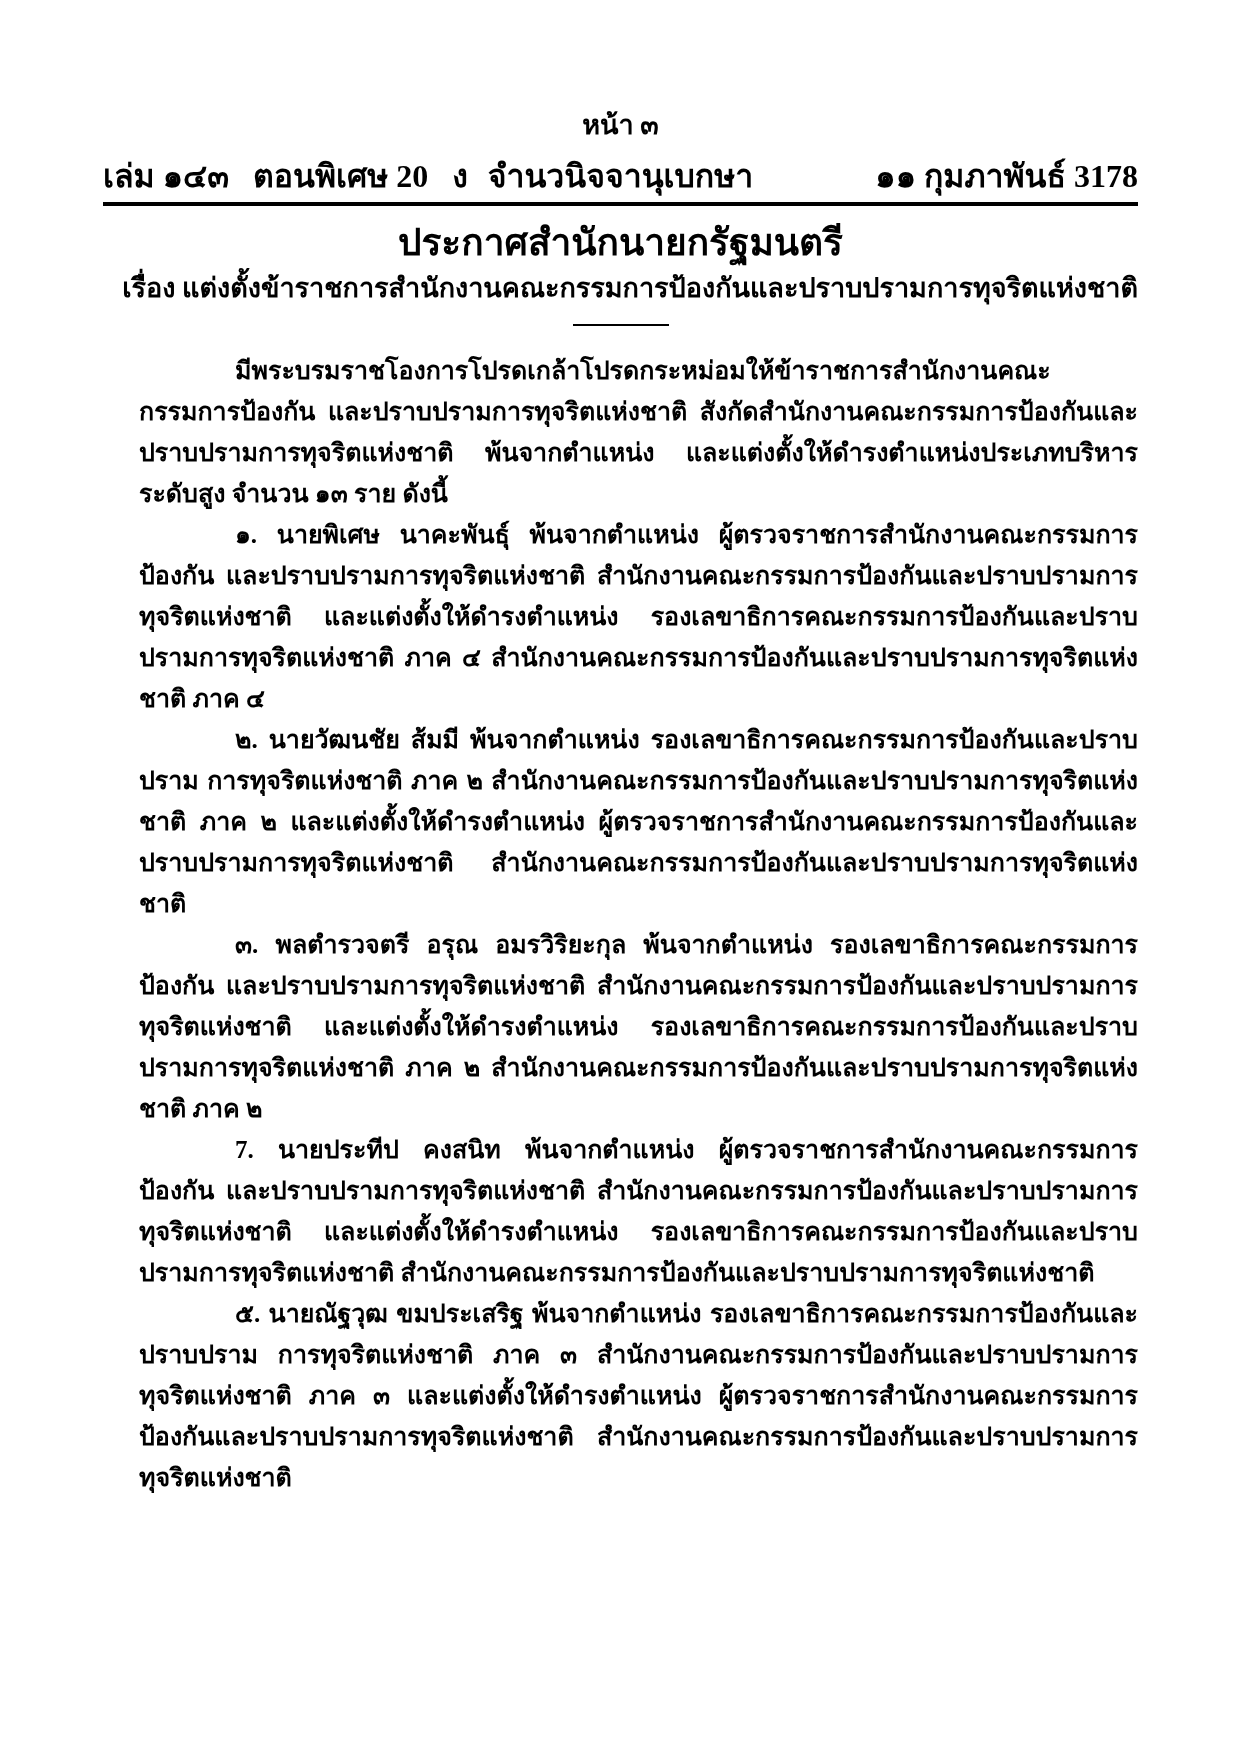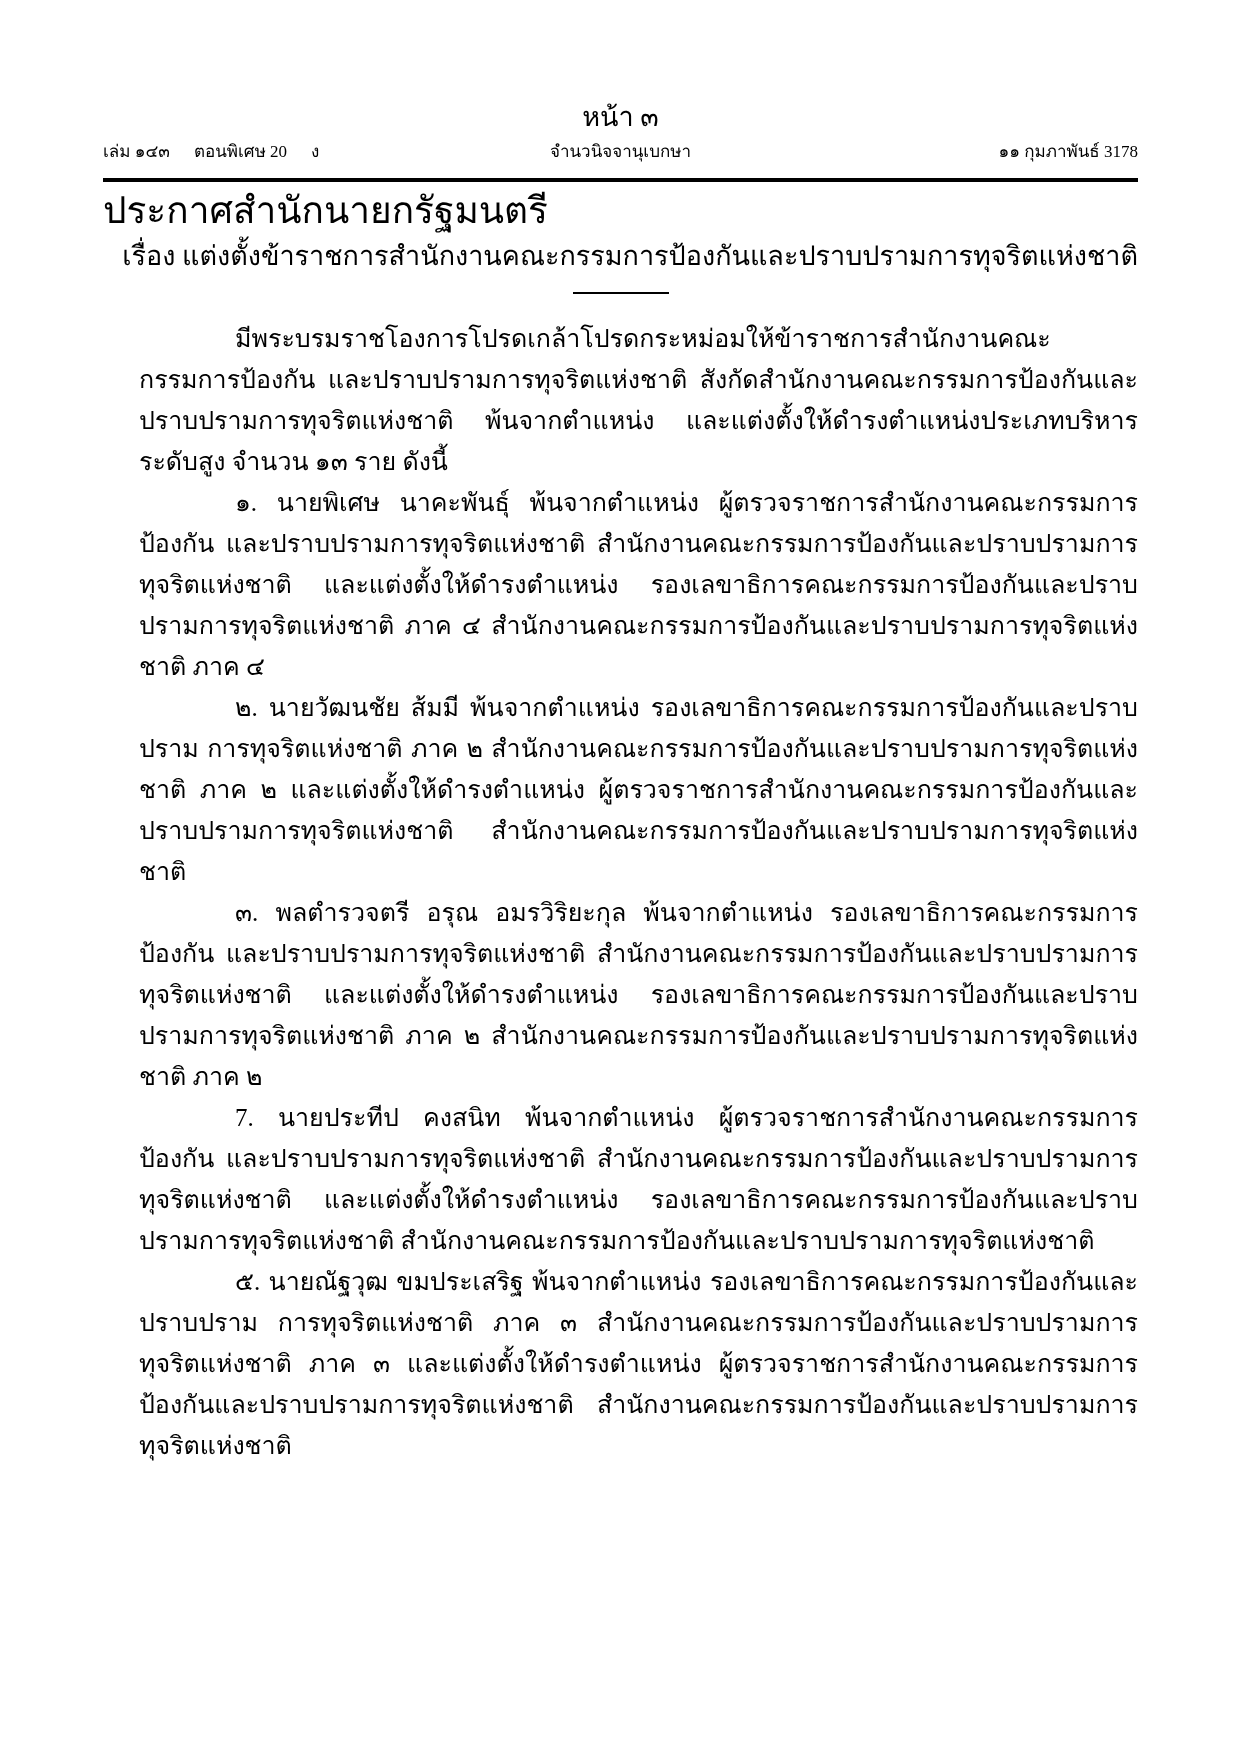--- a/index.html
+++ b/index.html
@@ -10,54 +10,55 @@
     height: 1754px;
     margin: 0 auto;
     background: #ffffff;
     color: #000000;
     font-family: "Liberation Serif", "DejaVu Serif", serif;
     overflow: hidden;
   }
   .content {
     position: absolute;
     left: 103px;
-    top: 4px;
+    top: 12px;
     width: 1035px;
     padding-top: 96px;
+    font-weight: bold;
   }
   .page-label {
     text-align: center;
     font-size: 27px;
     line-height: 34px;
   }
   .header-row {
     display: grid;
     grid-template-columns: 1fr auto 1fr;
     align-items: baseline;
-    font-size: 17px;
+    font-size: 32px;
     line-height: 36px;
-    margin-top: 0;
+    margin-top: 16px;
   }
   .header-left {
     display: flex;
     gap: 24px;
     justify-self: start;
   }
   .header-center { justify-self: center; }
   .header-right { justify-self: end; }
   .header-rule {
     height: 4px;
     background: #000;
     margin-top: 8px;
   }
   .doc-title {
-    text-align: left;
+    text-align: center;
     font-size: 37px;
     line-height: 50px;
-    margin-top: 4px;
+    margin-top: 12px;
   }
   .doc-subject {
     text-align: right;
     font-size: 27px;
     line-height: 36px;
     margin-top: 2px;
   }
   .title-divider {
     width: 96px;
     height: 2px;

